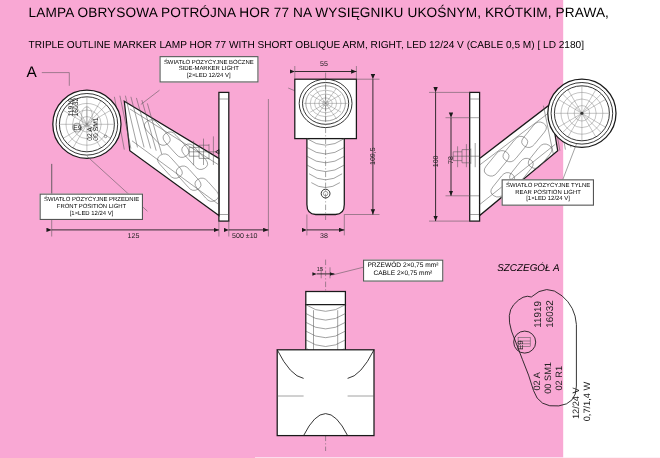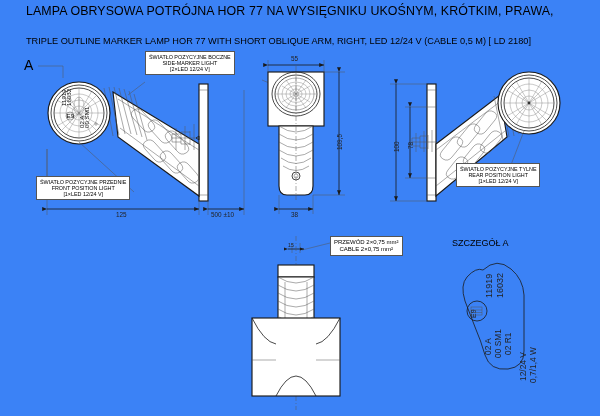--- a/index.html
+++ b/index.html
@@ -1,18 +1,18 @@
 <!DOCTYPE html>
 <html><head>
 <meta charset="utf-8">
 <style>
   html,body{margin:0;padding:0;background:#ffffff;}
   body{width:600px;height:416px;overflow:hidden;
        font-family:"Liberation Sans", sans-serif;color:#000;}
-  #sheet{position:relative;width:600px;height:416px;background:#3b82f6;}
+  #sheet{position:relative;width:512px;height:416px;background:#f9a8d4;}
 
   .title-block{position:absolute;left:26px;top:4px;width:560px;}
   .title-pl{font-size:12.4px;line-height:15px;letter-spacing:.1px;}
   .title-en{font-size:9.2px;line-height:12px;margin-top:16px;letter-spacing:0px;}
 
   .callout{position:absolute;border:1px solid #555;background:#fff;
            text-align:center;font-size:5.4px;line-height:6.4px;
            padding:1.5px 3px;white-space:nowrap;}
   .callout .l1{font-weight:normal;}
   .dim{position:absolute;font-size:6.4px;color:#222;white-space:nowrap;}
@@ -301,21 +301,21 @@
 
   <div class="dim" style="left:291px;top:55px;">55</div>
   <div class="dim vert" style="left:336px;top:150px;">109,5</div>
   <div class="dim" style="left:291px;top:211px;">38</div>
 
   <div class="dim vert" style="left:393px;top:152px;">100</div>
   <div class="dim vert" style="left:407px;top:149px;">78</div>
 
   <div class="dim sm" style="left:288px;top:242px;">15</div>
 
-  <div class="detail-title" style="left:452px;top:238px;">SZCZEGÓŁ A</div>
+  <div class="detail-title" style="left:452px;top:238px;font-style:italic;">SZCZEGÓŁ A</div>
 
   <div class="dim vert" style="left:484px;top:298px;font-size:9px;">11919</div>
   <div class="dim vert" style="left:495px;top:298px;font-size:9px;">16032</div>
 
   <div style="position:absolute;left:466px;top:300px;width:20px;height:20px;">
     <svg width="24" height="24" viewBox="0 0 24 24">
       <circle cx="11" cy="11" r="10" class="ln"></circle>
       <rect x="5" y="7" width="11" height="8" class="thin"></rect>
       <path class="thin" d="M5,10 L16,10 M5,12.5 L16,12.5"></path>
     </svg>

